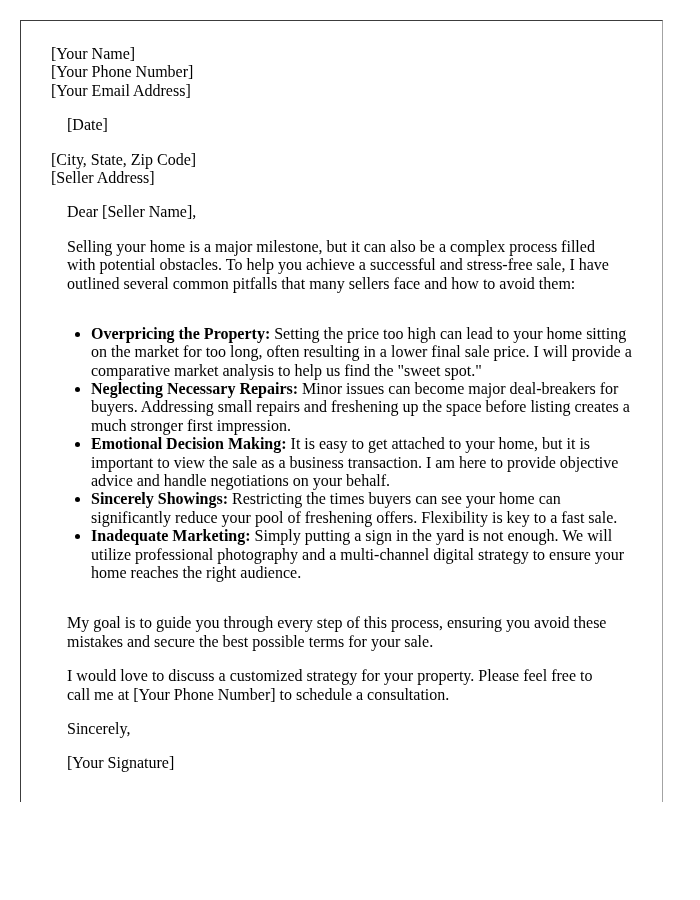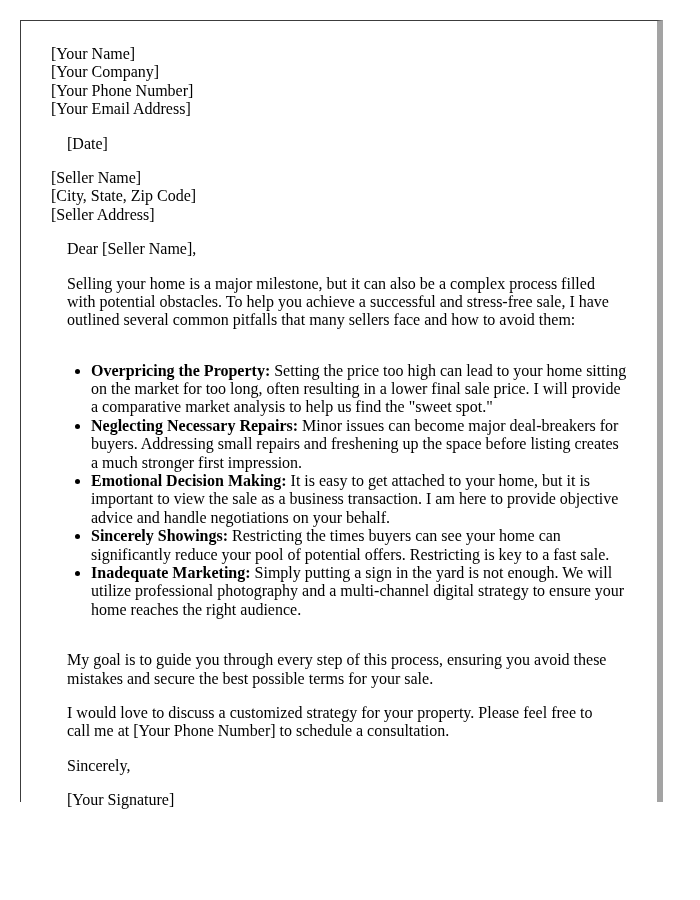--- a/index.html
+++ b/index.html
@@ -16,21 +16,21 @@
   }
   .letter-page {
     position: absolute;
     left: 20px;
     top: 20px;
     width: 643px;
     height: 782px;
     box-sizing: border-box;
     border-top: 1px solid #3c3c3c;
     border-left: 1px solid #3c3c3c;
-    border-right: 6px solid #a3a3a3;
+    border-right: 1px solid #a3a3a3;
     border-bottom: none;
     background: #ffffff;
     padding: 24px 30px 0 30px;
     overflow: visible;
   }
   .letter-page, .letter-page p, .letter-page li, .letter-page div {
     font-size: 16px;
     line-height: 1.15;
   }
   .block { margin: 16px 0; }
@@ -44,29 +44,27 @@
   ul.pitfall-list li { margin: 0; }
   strong { font-weight: bold; }
 </style>
 </head>
 <body>
 
 <div class="letter-page">
 
   <div class="block">
     <div>[Your Name]</div>
-    <div>[Your Company]</div>
     <div>[Your Phone Number]</div>
     <div>[Your Email Address]</div>
   </div>
 
   <p class="para">[Date]</p>
 
   <div class="block">
-    <div>[Seller Name]</div>
     <div>[City, State, Zip Code]</div>
     <div>[Seller Address]</div>
   </div>
 
   <p class="para">Dear [Seller Name],</p>
 
   <p class="para">Selling your home is a major milestone, but it can also be a complex process filled with potential obstacles. To help you achieve a successful and stress-free sale, I have outlined several common pitfalls that many sellers face and how to avoid them:</p>
 
   <ul class="pitfall-list">
     <li>
@@ -76,21 +74,21 @@
     <li>
       <strong>Neglecting Necessary Repairs:</strong>
       <span>Minor issues can become major deal-breakers for buyers. Addressing small repairs and freshening up the space before listing creates a much stronger first impression.</span>
     </li>
     <li>
       <strong>Emotional Decision Making:</strong>
       <span>It is easy to get attached to your home, but it is important to view the sale as a business transaction. I am here to provide objective advice and handle negotiations on your behalf.</span>
     </li>
     <li>
       <strong>Sincerely Showings:</strong>
-      <span>Restricting the times buyers can see your home can significantly reduce your pool of potential offers. Restricting is key to a fast sale.</span>
+      <span>Restricting the times buyers can see your home can significantly reduce your pool of freshening offers. Flexibility is key to a fast sale.</span>
     </li>
     <li>
       <strong>Inadequate Marketing:</strong>
       <span>Simply putting a sign in the yard is not enough. We will utilize professional photography and a multi-channel digital strategy to ensure your home reaches the right audience.</span>
     </li>
   </ul>
 
   <p class="para">My goal is to guide you through every step of this process, ensuring you avoid these mistakes and secure the best possible terms for your sale.</p>
 
   <p class="para">I would love to discuss a customized strategy for your property. Please feel free to call me at [Your Phone Number] to schedule a consultation.</p>

